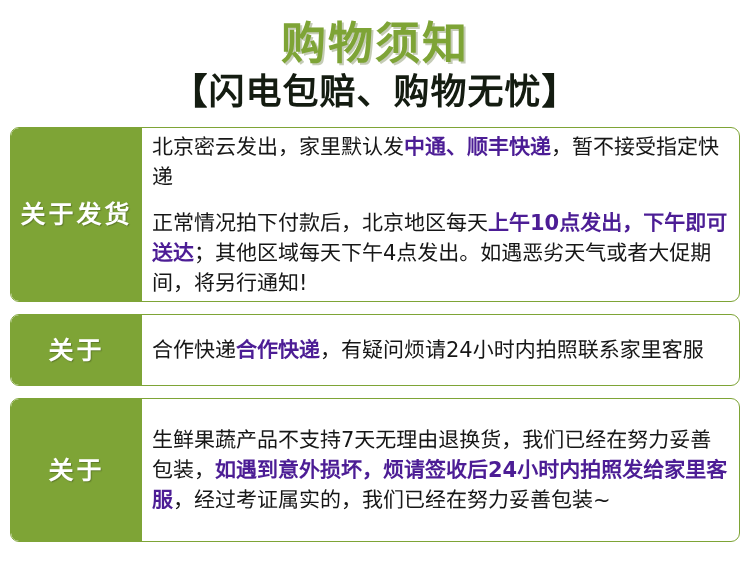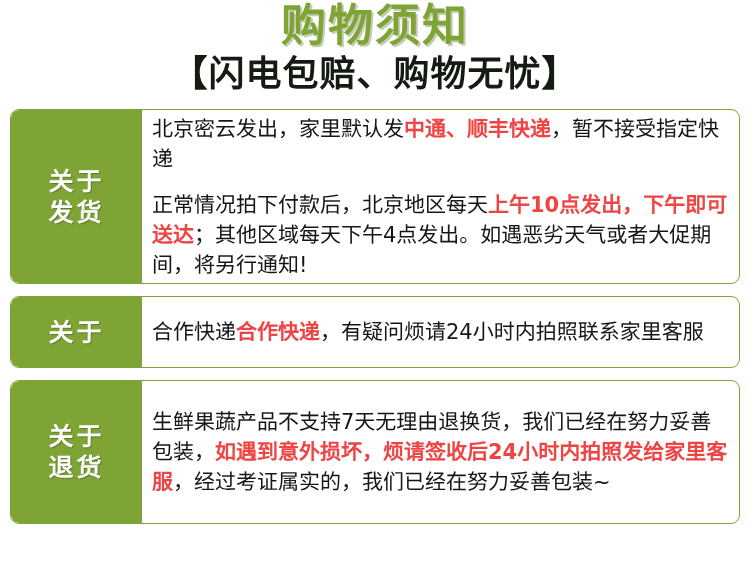--- a/index.html
+++ b/index.html
@@ -18,20 +18,21 @@
   .page {
     position: relative;
     width: 750px;
     height: 572px;
     background: #ffffff;
     box-sizing: border-box;
   }
 
   
   .header {
+    padding-top: 18px;
     text-align: center;
   }
   .main-title {
     font-size: 45px;
     line-height: 52px;
     font-weight: 700;
     color: #7ea436;
     letter-spacing: 2px;
     margin: 0;
     text-shadow: 2px 2px 0 rgba(90,110,45,0.35);
@@ -63,21 +64,21 @@
     overflow: hidden;
   }
 
   .section-label {
     flex: 0 0 131px;
     width: 131px;
     background: #7ea436;
     border-radius: 8px 0 0 8px;
     color: #ffffff;
     display: flex;
-    flex-direction: column;
+    flex-direction: row;
     align-items: center;
     justify-content: center;
     font-size: 25px;
     line-height: 31px;
     font-weight: 700;
     letter-spacing: 3px;
     text-shadow: 1px 1px 1px rgba(60,75,30,0.45);
     box-sizing: border-box;
   }
   .section-label .lbl-line {
@@ -98,21 +99,21 @@
     font-size: 21px;
     line-height: 30px;
     color: #161616;
     margin: 0;
     letter-spacing: 0px;
     word-break: break-all;
   }
   .para + .para { margin-top: 16px; }
 
   .hl {
-    color: #ef4444;
+    color: #4c1d95;
     font-weight: 700;
   }
 
   
   .section-delivery  { height: 175px; }
   .section-signing   { height: 72px; }
   .section-return    { height: 144px; }
 
   .section-signing .section-label,
   .section-return  .section-label,
@@ -146,21 +147,20 @@
         <span class="lbl-line">关于</span>
       </div>
       <div class="section-body">
         <p class="para"><span>合作快递</span><span class="hl">合作快递</span><span>，有疑问烦请24小时内拍照联系家里客服</span></p>
       </div>
     </div>
 
     <div class="section section-return">
       <div class="section-label">
         <span class="lbl-line">关于</span>
-        <span class="lbl-line">退货</span>
       </div>
       <div class="section-body">
         <p class="para"><span>生鲜果蔬产品不支持7天无理由退换货，我们已经在努力妥善包装，</span><span class="hl">如遇到意外损坏，烦请签收后24小时内拍照发给家里客服</span><span>，经过考证属实的，我们已经在努力妥善包装~</span></p>
       </div>
     </div>
 
   </div>
 </div>
 
 </body></html>

